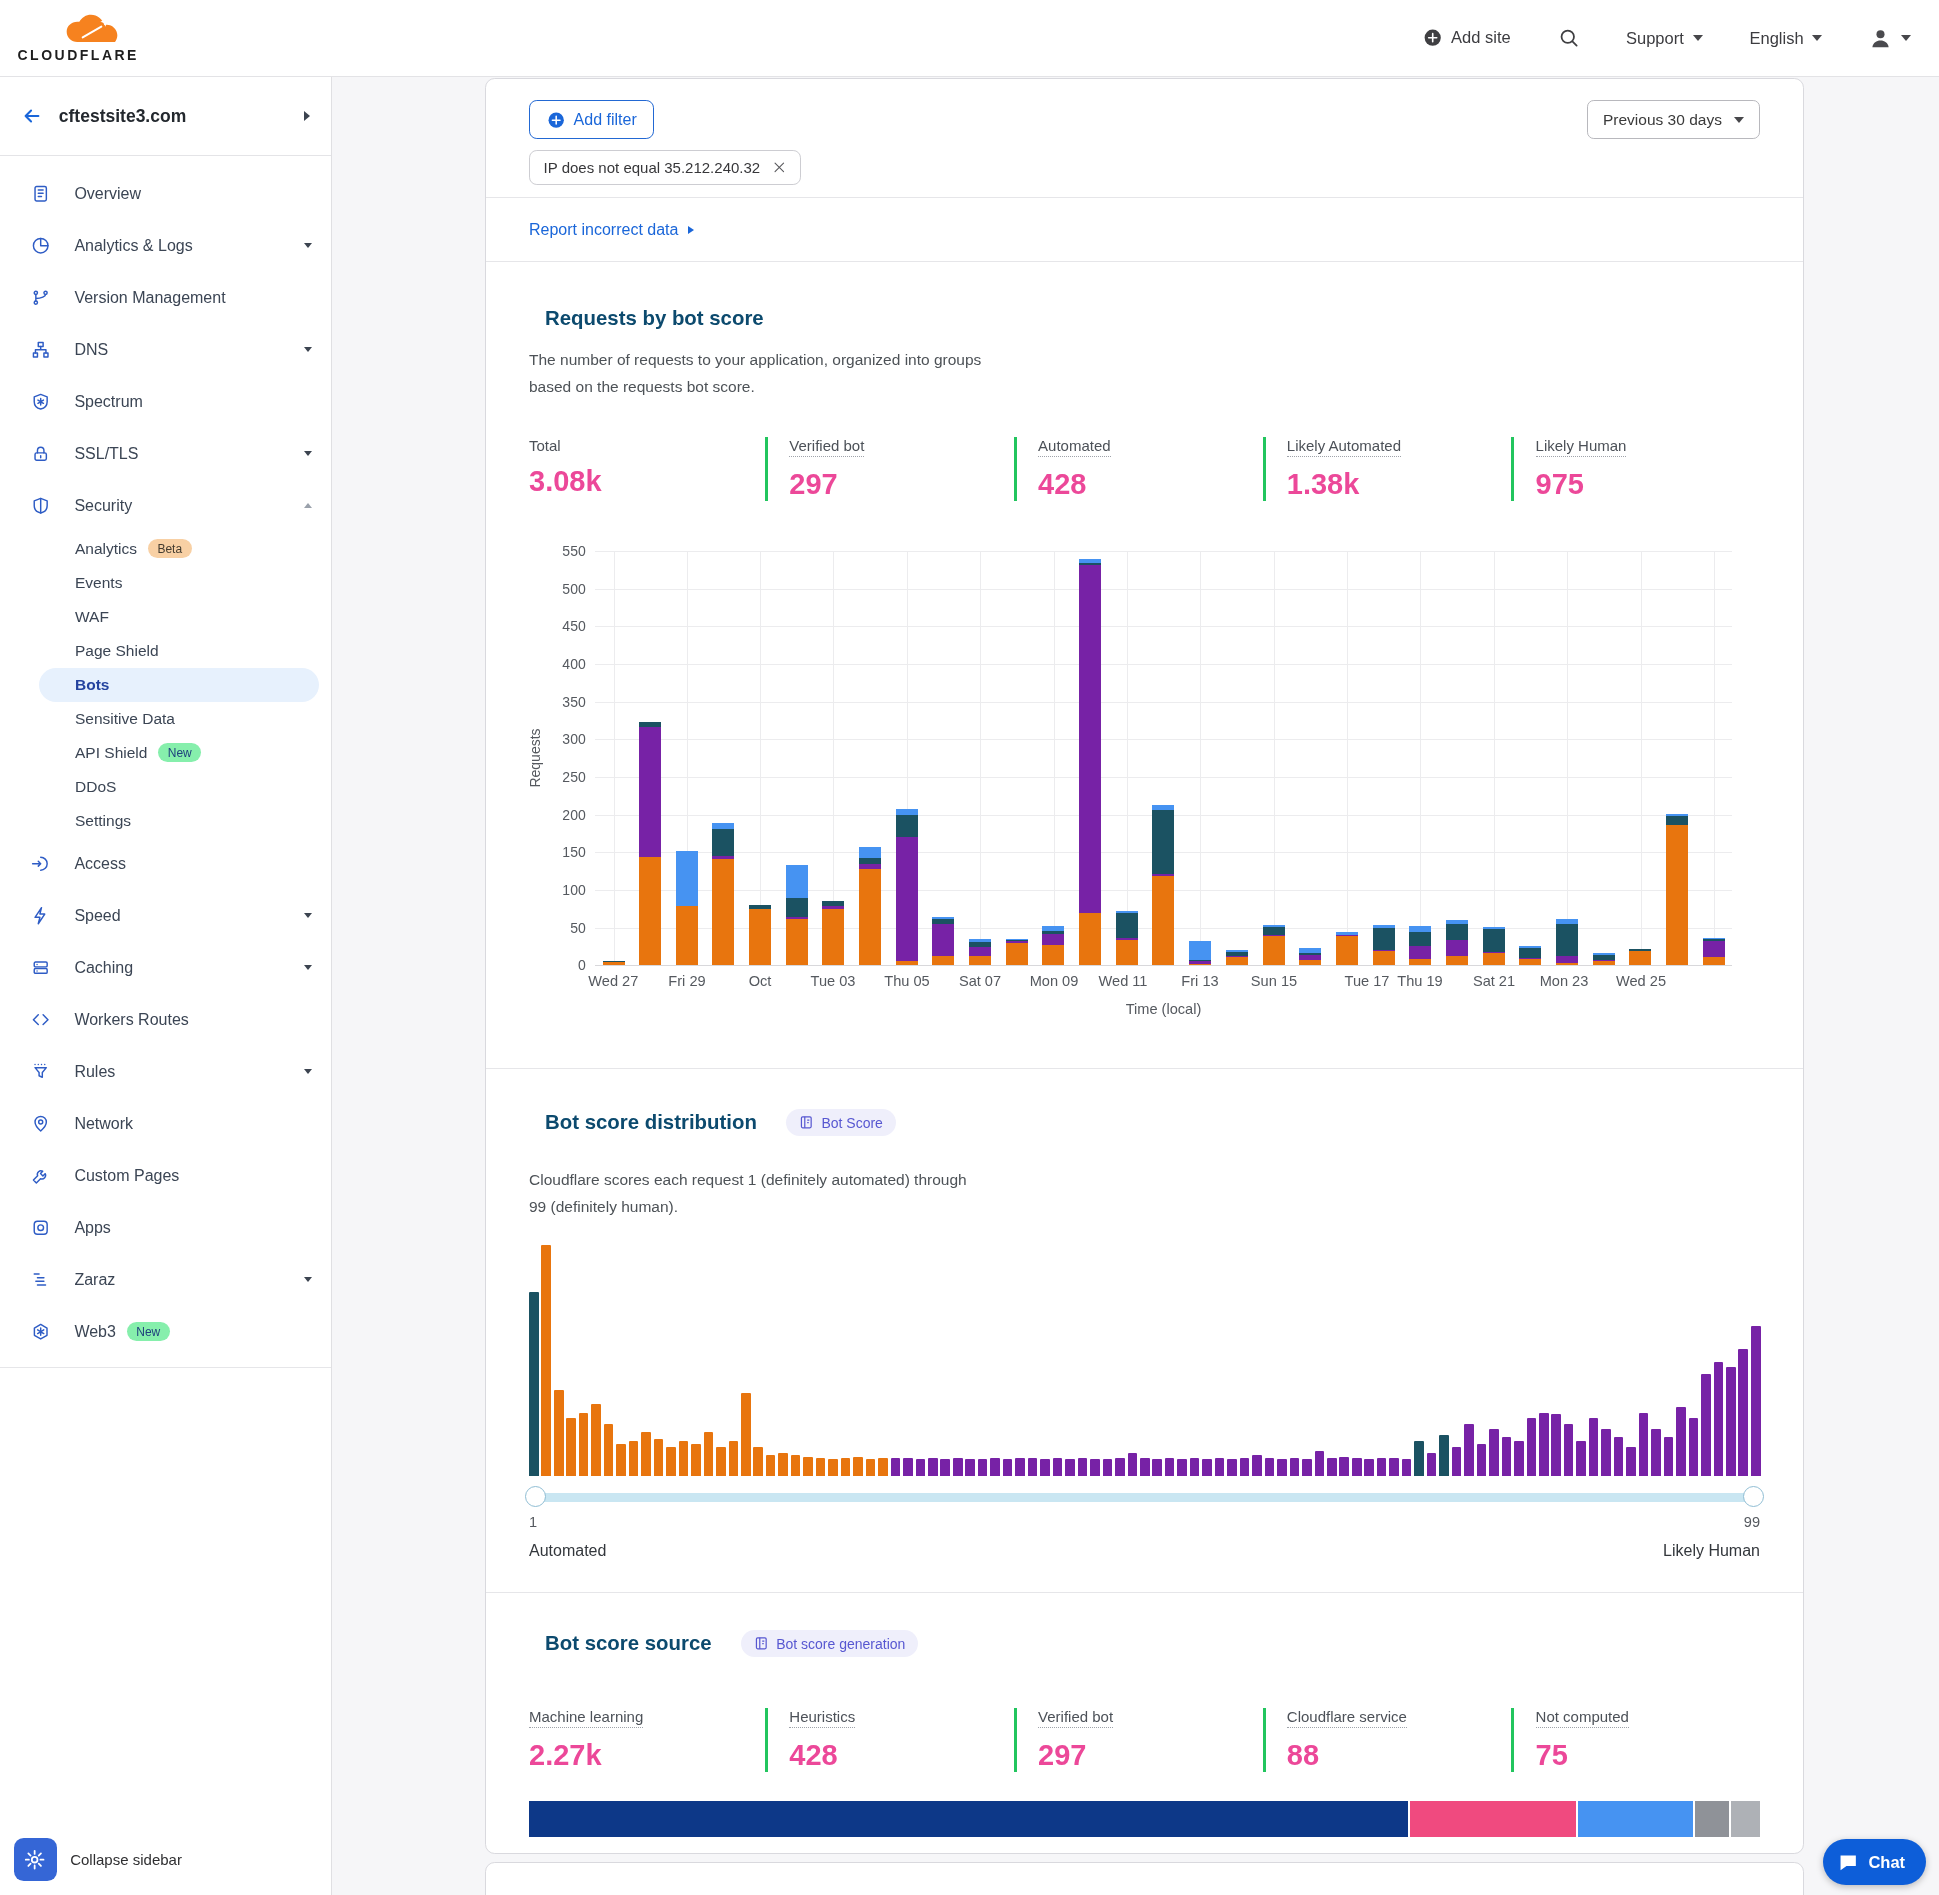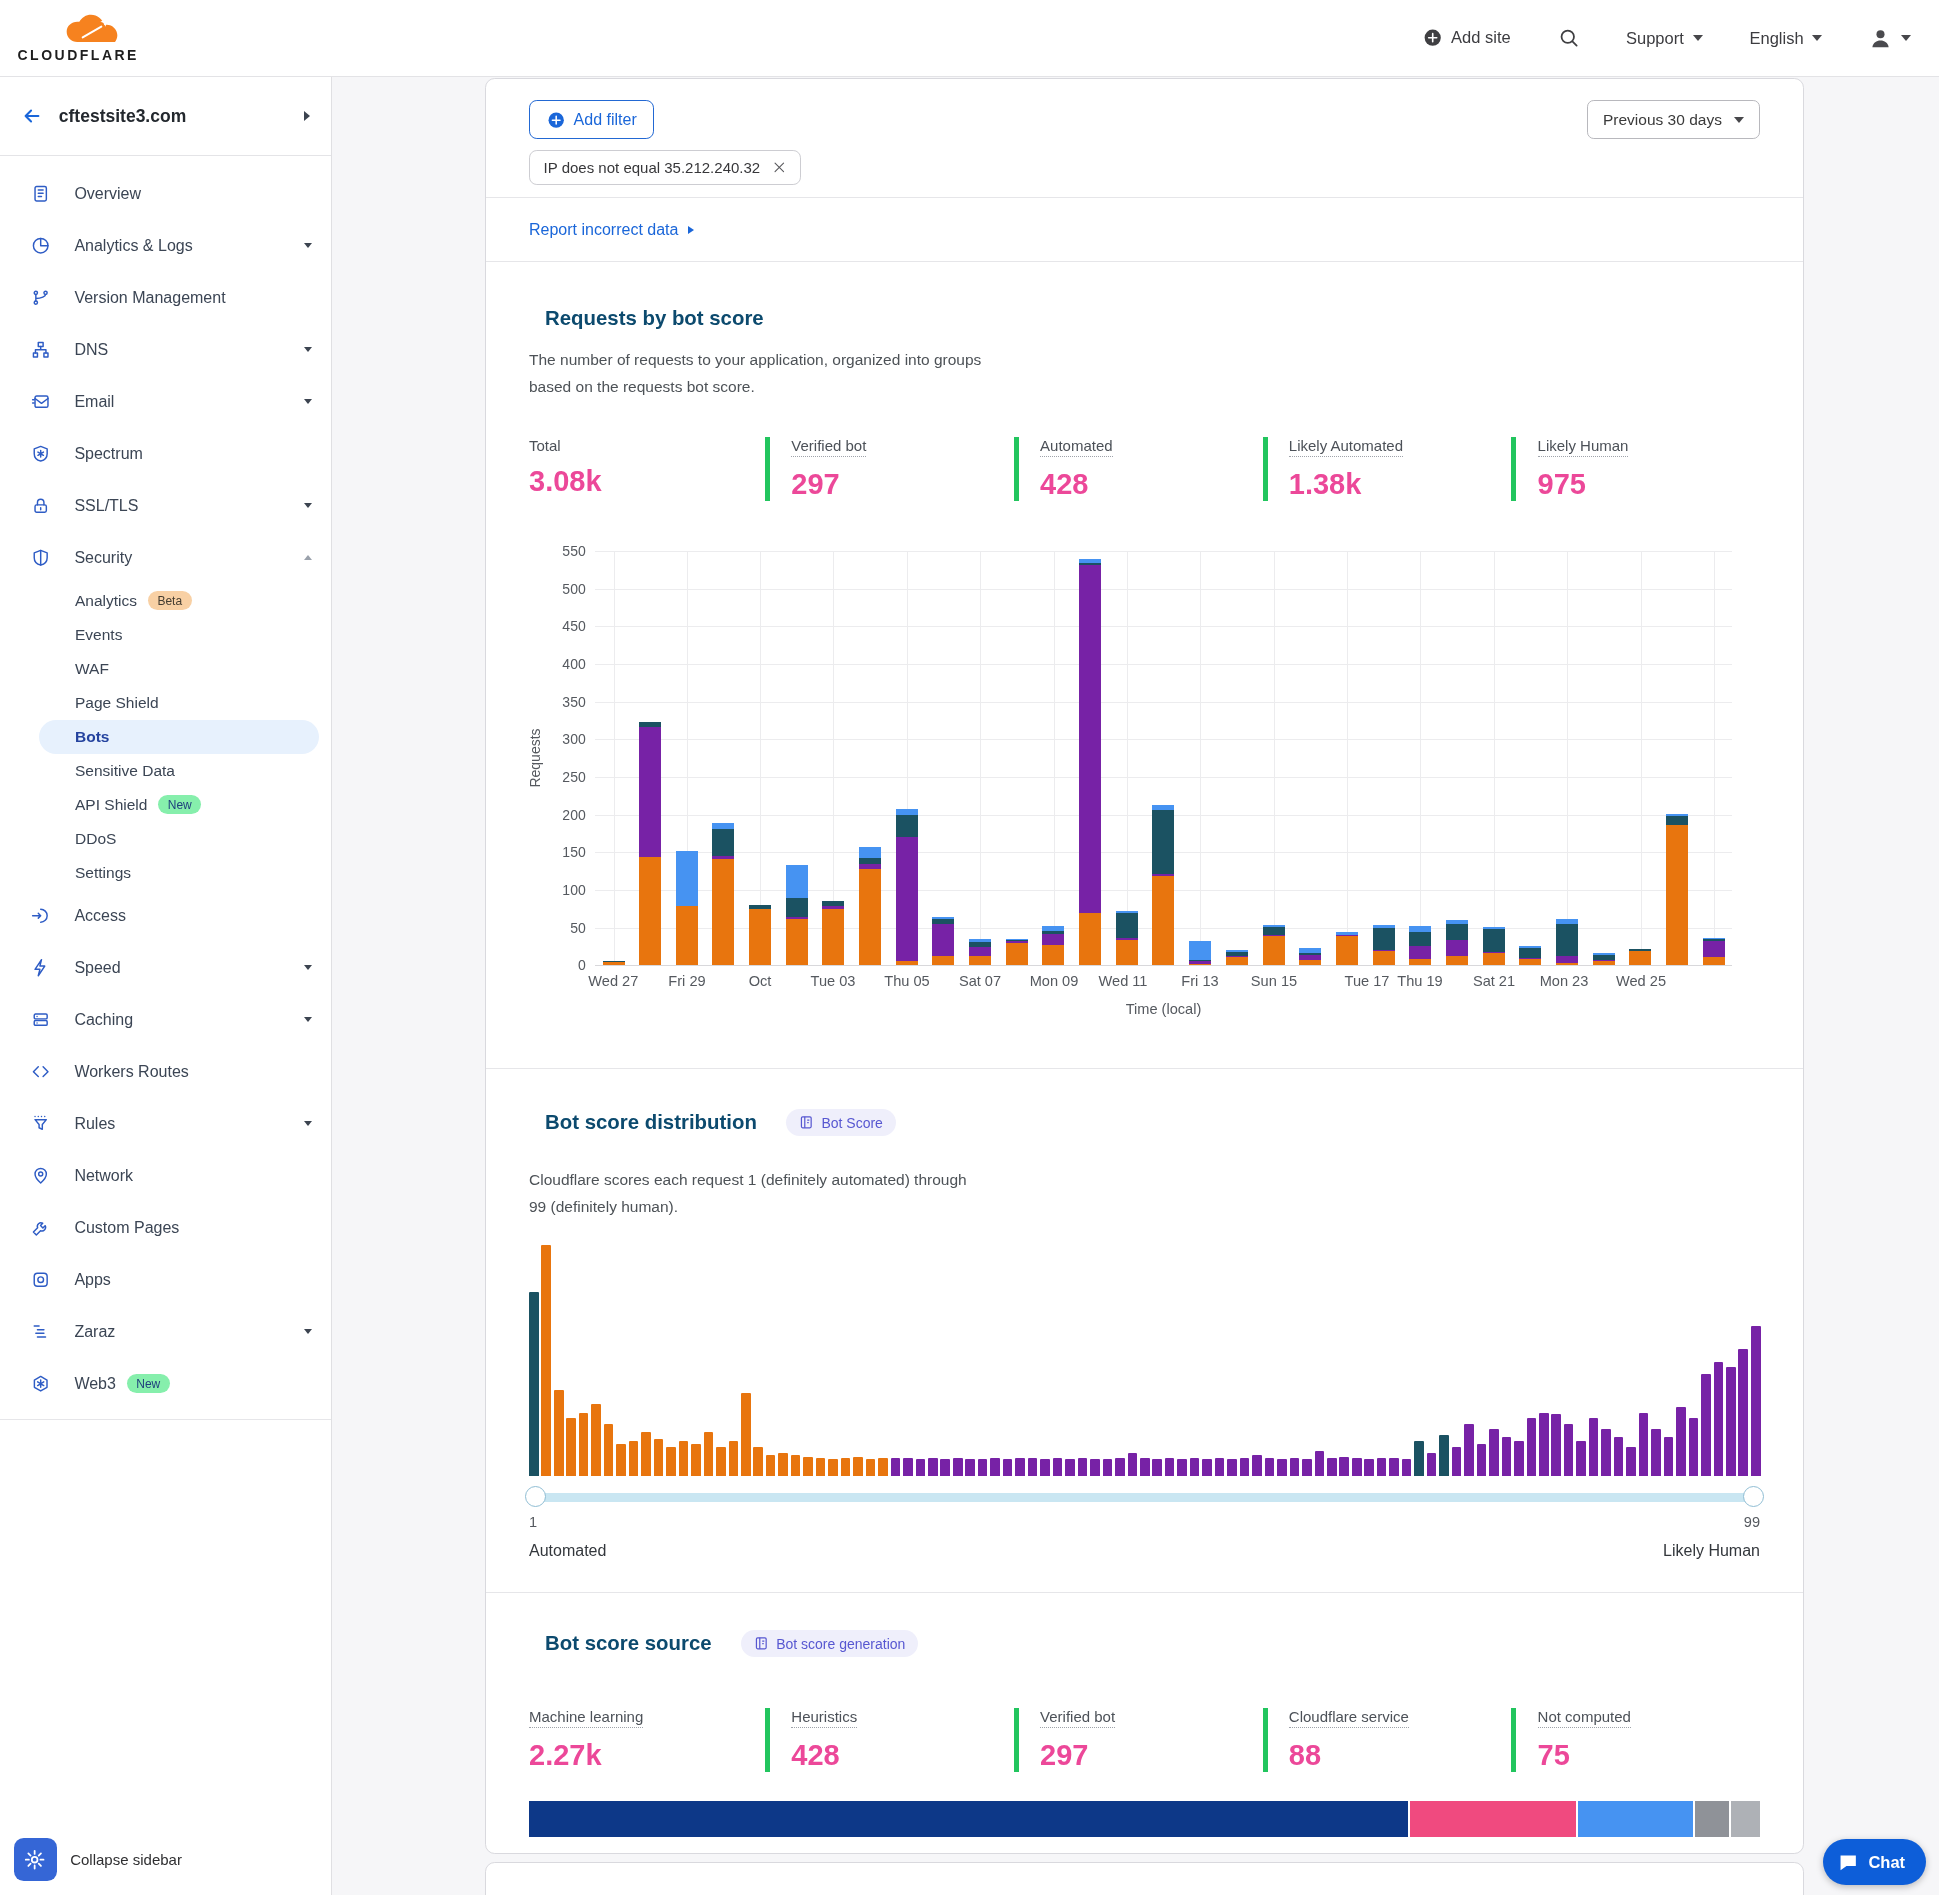--- a/index.html
+++ b/index.html
@@ -66,21 +66,21 @@
   
   .report-row{height:64px;display:flex;align-items:center;gap:9.7px;font-size:16px;color:#1a66d9;cursor:pointer}
   .play-icon{width:0;height:0;border-top:4.9px solid transparent;border-bottom:4.9px solid transparent;
              border-left:6.8px solid #1a66d9}
 
   
   .req-section{height:807px;padding-top:29px}
   .card-title{margin:16px;font-size:20.4px;font-weight:700;color:#0c4a6e}
   .desc{margin:15.5px 0 0;font-size:15.5px;line-height:27px;color:#4d5257;max-width:456px}
   .stats-row{display:flex;margin-top:37px}
-  .stat-col{flex:1;padding-left:21.3px;border-left:5px solid #22c55e}
+  .stat-col{flex:1;padding-left:21.3px;border-left:3px solid #22c55e}
   .stat-col.first{flex:0 0 236px;padding-left:0;border-left:none}
   .stat-label{display:flex;align-items:center;gap:8.7px;font-size:15px;color:#4c5158}
   .lbl.dotted{border-bottom:1.9px dotted #9fa3aa;padding-bottom:1.9px}
   .stat-value{margin-top:10.7px;font-size:29px;font-weight:600;color:#ec4899}
 
   .chart-wrap{margin-top:50px;display:flex}
   .rot-label{width:19.4px;position:relative}
   .rot-label span{position:absolute;top:50%;left:0;transform:translate(-40%,-50%) rotate(-90deg);
                   font-size:14px;color:#55595f;white-space:nowrap}
   .yaxis{width:47px;position:relative;height:414px}
@@ -203,28 +203,20 @@
           <rect x="9" y="3" width="6" height="5"></rect>
           <rect x="3" y="16" width="5" height="5"></rect>
           <rect x="16" y="16" width="5" height="5"></rect>
           <path d="M12 8v4M5.5 16v-4h13v4"></path>
         </svg>
         <span>DNS</span>
         <span class="nav-caret"></span>
       </div>
       <div class="nav-item">
         <svg class="nav-icon" viewBox="0 0 24 24" fill="none" stroke="currentColor" stroke-width="1.8" stroke-linecap="round" stroke-linejoin="round">
-          <rect x="5" y="5" width="16" height="14" rx="2"></rect>
-          <path d="M5 8l8 6 8-6M2 9.5h2M2 13.5h2"></path>
-        </svg>
-        <span>Email</span>
-        <span class="nav-caret"></span>
-      </div>
-      <div class="nav-item">
-        <svg class="nav-icon" viewBox="0 0 24 24" fill="none" stroke="currentColor" stroke-width="1.8" stroke-linecap="round" stroke-linejoin="round">
           <path d="M12 3l8 3v6c0 5-3.5 8-8 9-4.5-1-8-4-8-9V6z"></path>
           <path d="M12 8v8M8.6 10l6.8 4M15.4 10l-6.8 4"></path>
         </svg>
         <span>Spectrum</span>
       </div>
       <div class="nav-item">
         <svg class="nav-icon" viewBox="0 0 24 24" fill="none" stroke="currentColor" stroke-width="1.8" stroke-linecap="round" stroke-linejoin="round">
           <rect x="5" y="11" width="14" height="9" rx="2"></rect>
           <path d="M8 11V8a4 4 0 018 0v3M12 14.5v2.5"></path>
         </svg>

